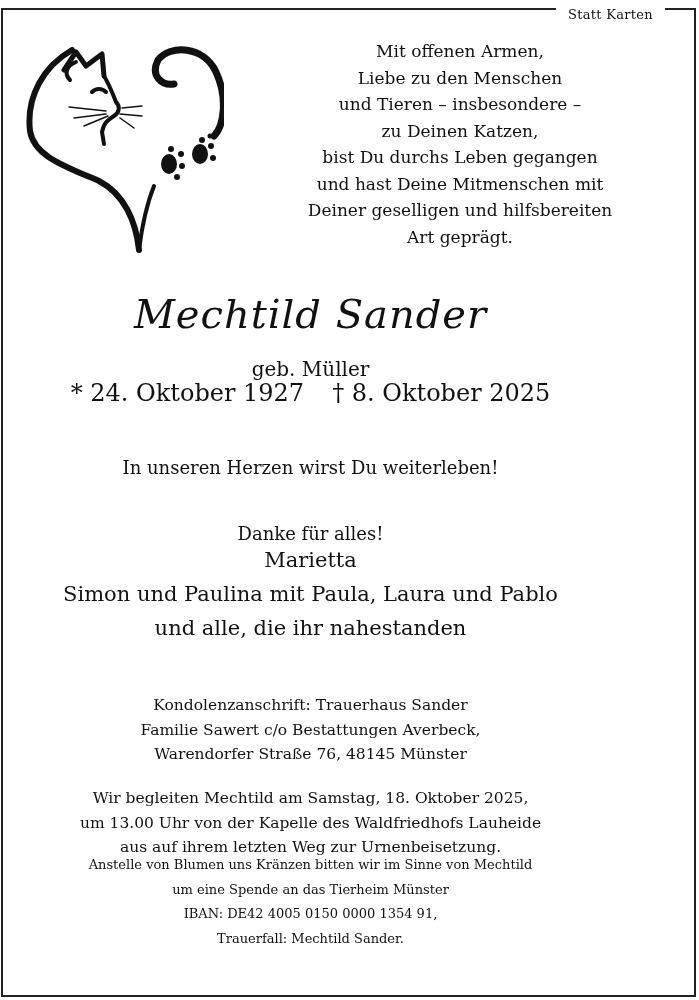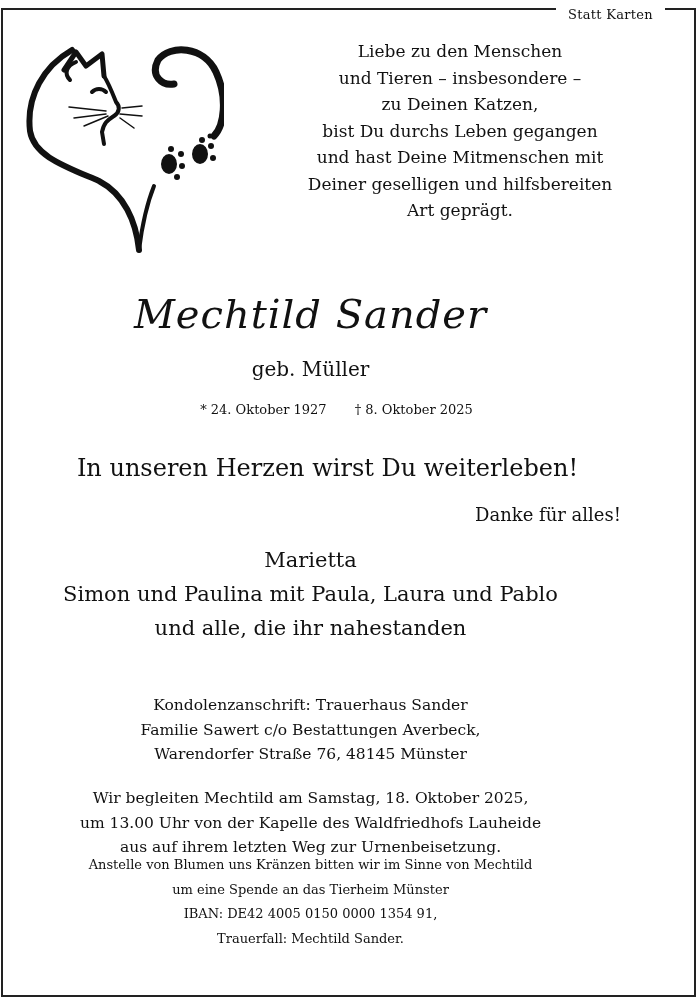--- a/index.html
+++ b/index.html
@@ -9,24 +9,24 @@
              border: 2px solid #222222; box-sizing: border-box; }
     .header-label { position: absolute; top: 0px; right: 34px; background: #ffffff;
                     padding: 6px 12px; font-size: 13px; line-height: 17px; letter-spacing: 0.3px; }
     .logo { position: absolute; left: 24px; top: 36px; width: 200px; height: 218px; }
     .poem { position: absolute; left: 250px; top: 38px; width: 420px; text-align: center;
             font-size: 17px; line-height: 26.5px; }
     .poem div { white-space: nowrap; }
     .center { position: absolute; left: 0; width: 621px; text-align: center; white-space: nowrap; }
     .name { top: 290px; font-size: 40px; line-height: 48px; letter-spacing: 1px; font-style: italic; }
     .maiden { top: 358px; font-size: 20px; line-height: 22px; }
-    .dates { top: 397px; font-size: 13px; line-height: 26px; padding-left: 26px; }
+    .dates { top: 380px; font-size: 24px; line-height: 26px; }
     .dates .gap { display: inline-block; width: 28px; }
-    .farewell { top: 455px; font-size: 24px; line-height: 26px; margin-left: 17px; }
-    .thanks { top: 502px; font-size: 18px; line-height: 26px; text-align: right; }
+    .farewell { top: 455px; font-size: 18px; line-height: 26px; }
+    .thanks { top: 521px; font-size: 18px; line-height: 26px; }
     .family { top: 543px; font-size: 21px; line-height: 34px; }
     .condolence { top: 693px; font-size: 15.5px; line-height: 24.5px; }
     .ceremony { top: 786px; font-size: 15.5px; line-height: 24.5px; }
     .donation { top: 853px; font-size: 13px; line-height: 24.5px; }
   </style>
 </head>
 <body>
 
 <div class="frame"></div>
 <div class="header-label">Statt Karten</div>
@@ -62,20 +62,21 @@
     <circle cx="153" cy="141" r="3"></circle>
     <ellipse cx="176" cy="118" rx="8" ry="10"></ellipse>
     <circle cx="178" cy="104" r="3"></circle>
     <circle cx="187" cy="110" r="3"></circle>
     <circle cx="189" cy="122" r="3"></circle>
     <circle cx="186" cy="100" r="2.5"></circle>
   </g>
 </svg>
 
 <div class="poem">
+  <div>Mit offenen Armen,</div>
   <div>Liebe zu den Menschen</div>
   <div>und Tieren – insbesondere –</div>
   <div>zu Deinen Katzen,</div>
   <div>bist Du durchs Leben gegangen</div>
   <div>und hast Deine Mitmenschen mit</div>
   <div>Deiner geselligen und hilfsbereiten</div>
   <div>Art geprägt.</div>
 </div>
 
 <div class="center name">Mechtild Sander</div>

